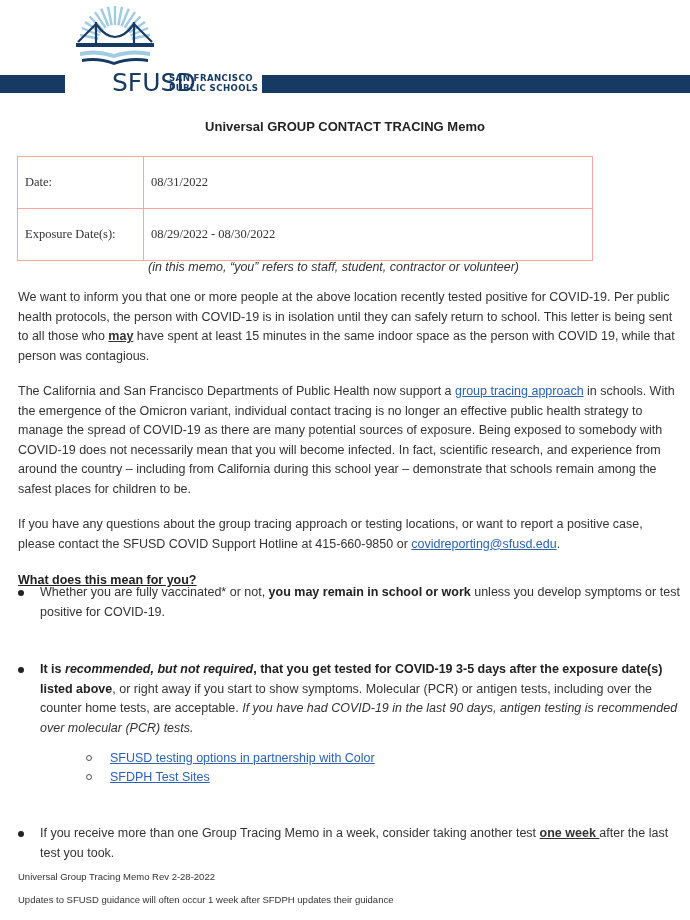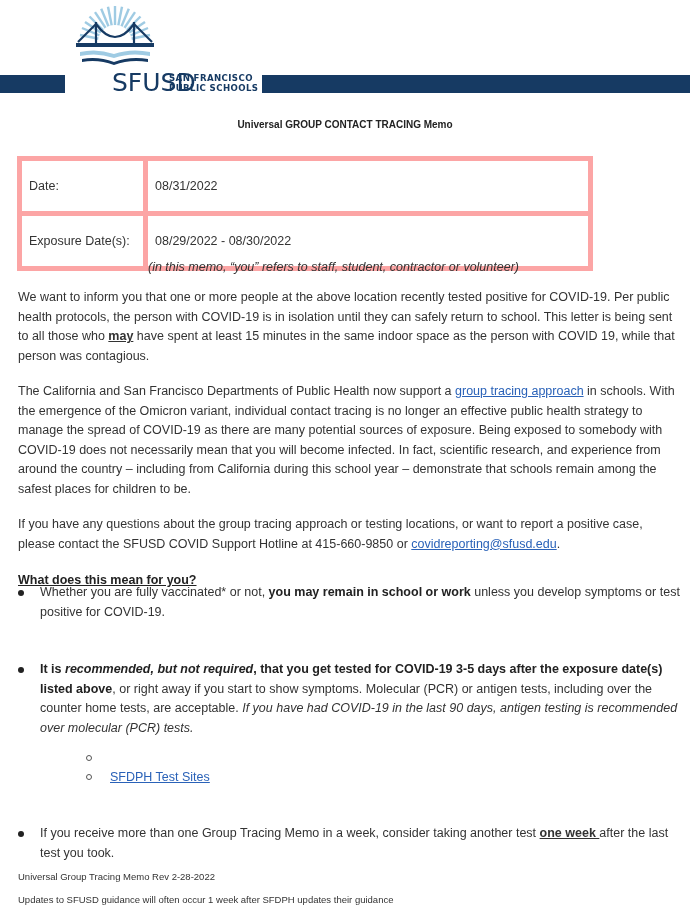--- a/index.html
+++ b/index.html
@@ -6,24 +6,24 @@
     html, body { width: 690px; height: 920px; background: #ffffff; overflow: hidden; }
     body { font-family: "Liberation Sans", "DejaVu Sans", sans-serif; color: #2b2b2b; position: relative; }
 
     .header { position: relative; height: 100px; }
     .logo-art { position: absolute; left: 72px; top: 2px; width: 86px; height: 66px; }
     .bar-left { position: absolute; left: 0; top: 75px; width: 65px; height: 18px; background: #163a63; }
     .bar-right { position: absolute; left: 262px; top: 75px; width: 428px; height: 18px; background: #163a63; }
     .logo-word { position: absolute; left: 71px; top: 69px; font-family: "DejaVu Sans", sans-serif; font-weight: normal; font-size: 25px; color: #163a63; letter-spacing: 0px; line-height: 28px; margin-left: 41px; }
     .logo-sub { position: absolute; left: 169px; top: 73px; font-family: "DejaVu Sans", sans-serif; font-weight: bold; font-size: 8.6px; color: #163a63; line-height: 10px; letter-spacing: 0.4px; }
 
-    .memo-title { position: absolute; left: 0; width: 690px; top: 119px; text-align: center; font-size: 10px; font-weight: bold; color: #222; }
+    .memo-title { position: absolute; left: 0; width: 690px; top: 119px; text-align: center; font-size: 13px; font-weight: bold; color: #222; }
 
     table.info { position: absolute; left: 17px; top: 156px; width: 576px; border-collapse: collapse; font-size: 12.5px; color: #333; }
-    table.info td { border: 5px solid #fca5a5; height: 30px; padding: 18px 7px; vertical-align: middle; }
+    table.info td { border: 1px solid #fca5a5; height: 30px; padding: 18px 7px; vertical-align: middle; font-family: Liberation Serif, serif; }
     table.info td.lbl { width: 126px; }
 
     .note { position: absolute; left: 148px; top: 260px; font-size: 12.5px; font-style: italic; color: #333; }
 
     .para { position: absolute; left: 18px; width: 660px; font-size: 12.5px; line-height: 19.5px; color: #333; }
     .p1 { top: 288px; }
     .p2 { top: 382px; }
     .p3 { top: 515px; }
     .h-what { position: absolute; left: 18px; top: 573px; font-size: 12.5px; font-weight: bold; text-decoration: underline; color: #222; }
 
@@ -122,20 +122,21 @@
   <span class="txt"><span>Whether you are fully vaccinated* or not, </span><b>you may remain in school or work</b><span> unless you develop symptoms or test positive for COVID-19.</span></span>
 </div>
 
 <div class="bullet b2">
   <span class="dot"></span>
   <span class="txt"><b>It is </b><b><i>recommended, but not required</i></b><b>, that you get tested for COVID-19 3-5 days after the exposure date(s) listed above</b><span>, or right away if you start to show symptoms. Molecular (PCR) or antigen tests, including over the counter home tests, are acceptable. </span><i>If you have had COVID-19 in the last 90 days, antigen testing is recommended over molecular (PCR) tests.</i></span>
 </div>
 
 <div class="sub s1">
   <span class="circ"></span>
+  <a class="link" href="#">SFUSD testing options in partnership with Color</a>
 </div>
 <div class="sub s2">
   <span class="circ"></span>
   <a class="link" href="#">SFDPH Test Sites</a>
 </div>
 
 <div class="bullet b3">
   <span class="dot"></span>
   <span class="txt"><span>If you receive more than one Group Tracing Memo in a week, consider taking another test </span><span class="u">one week </span><span>after the last test you took.</span></span>
 </div>

